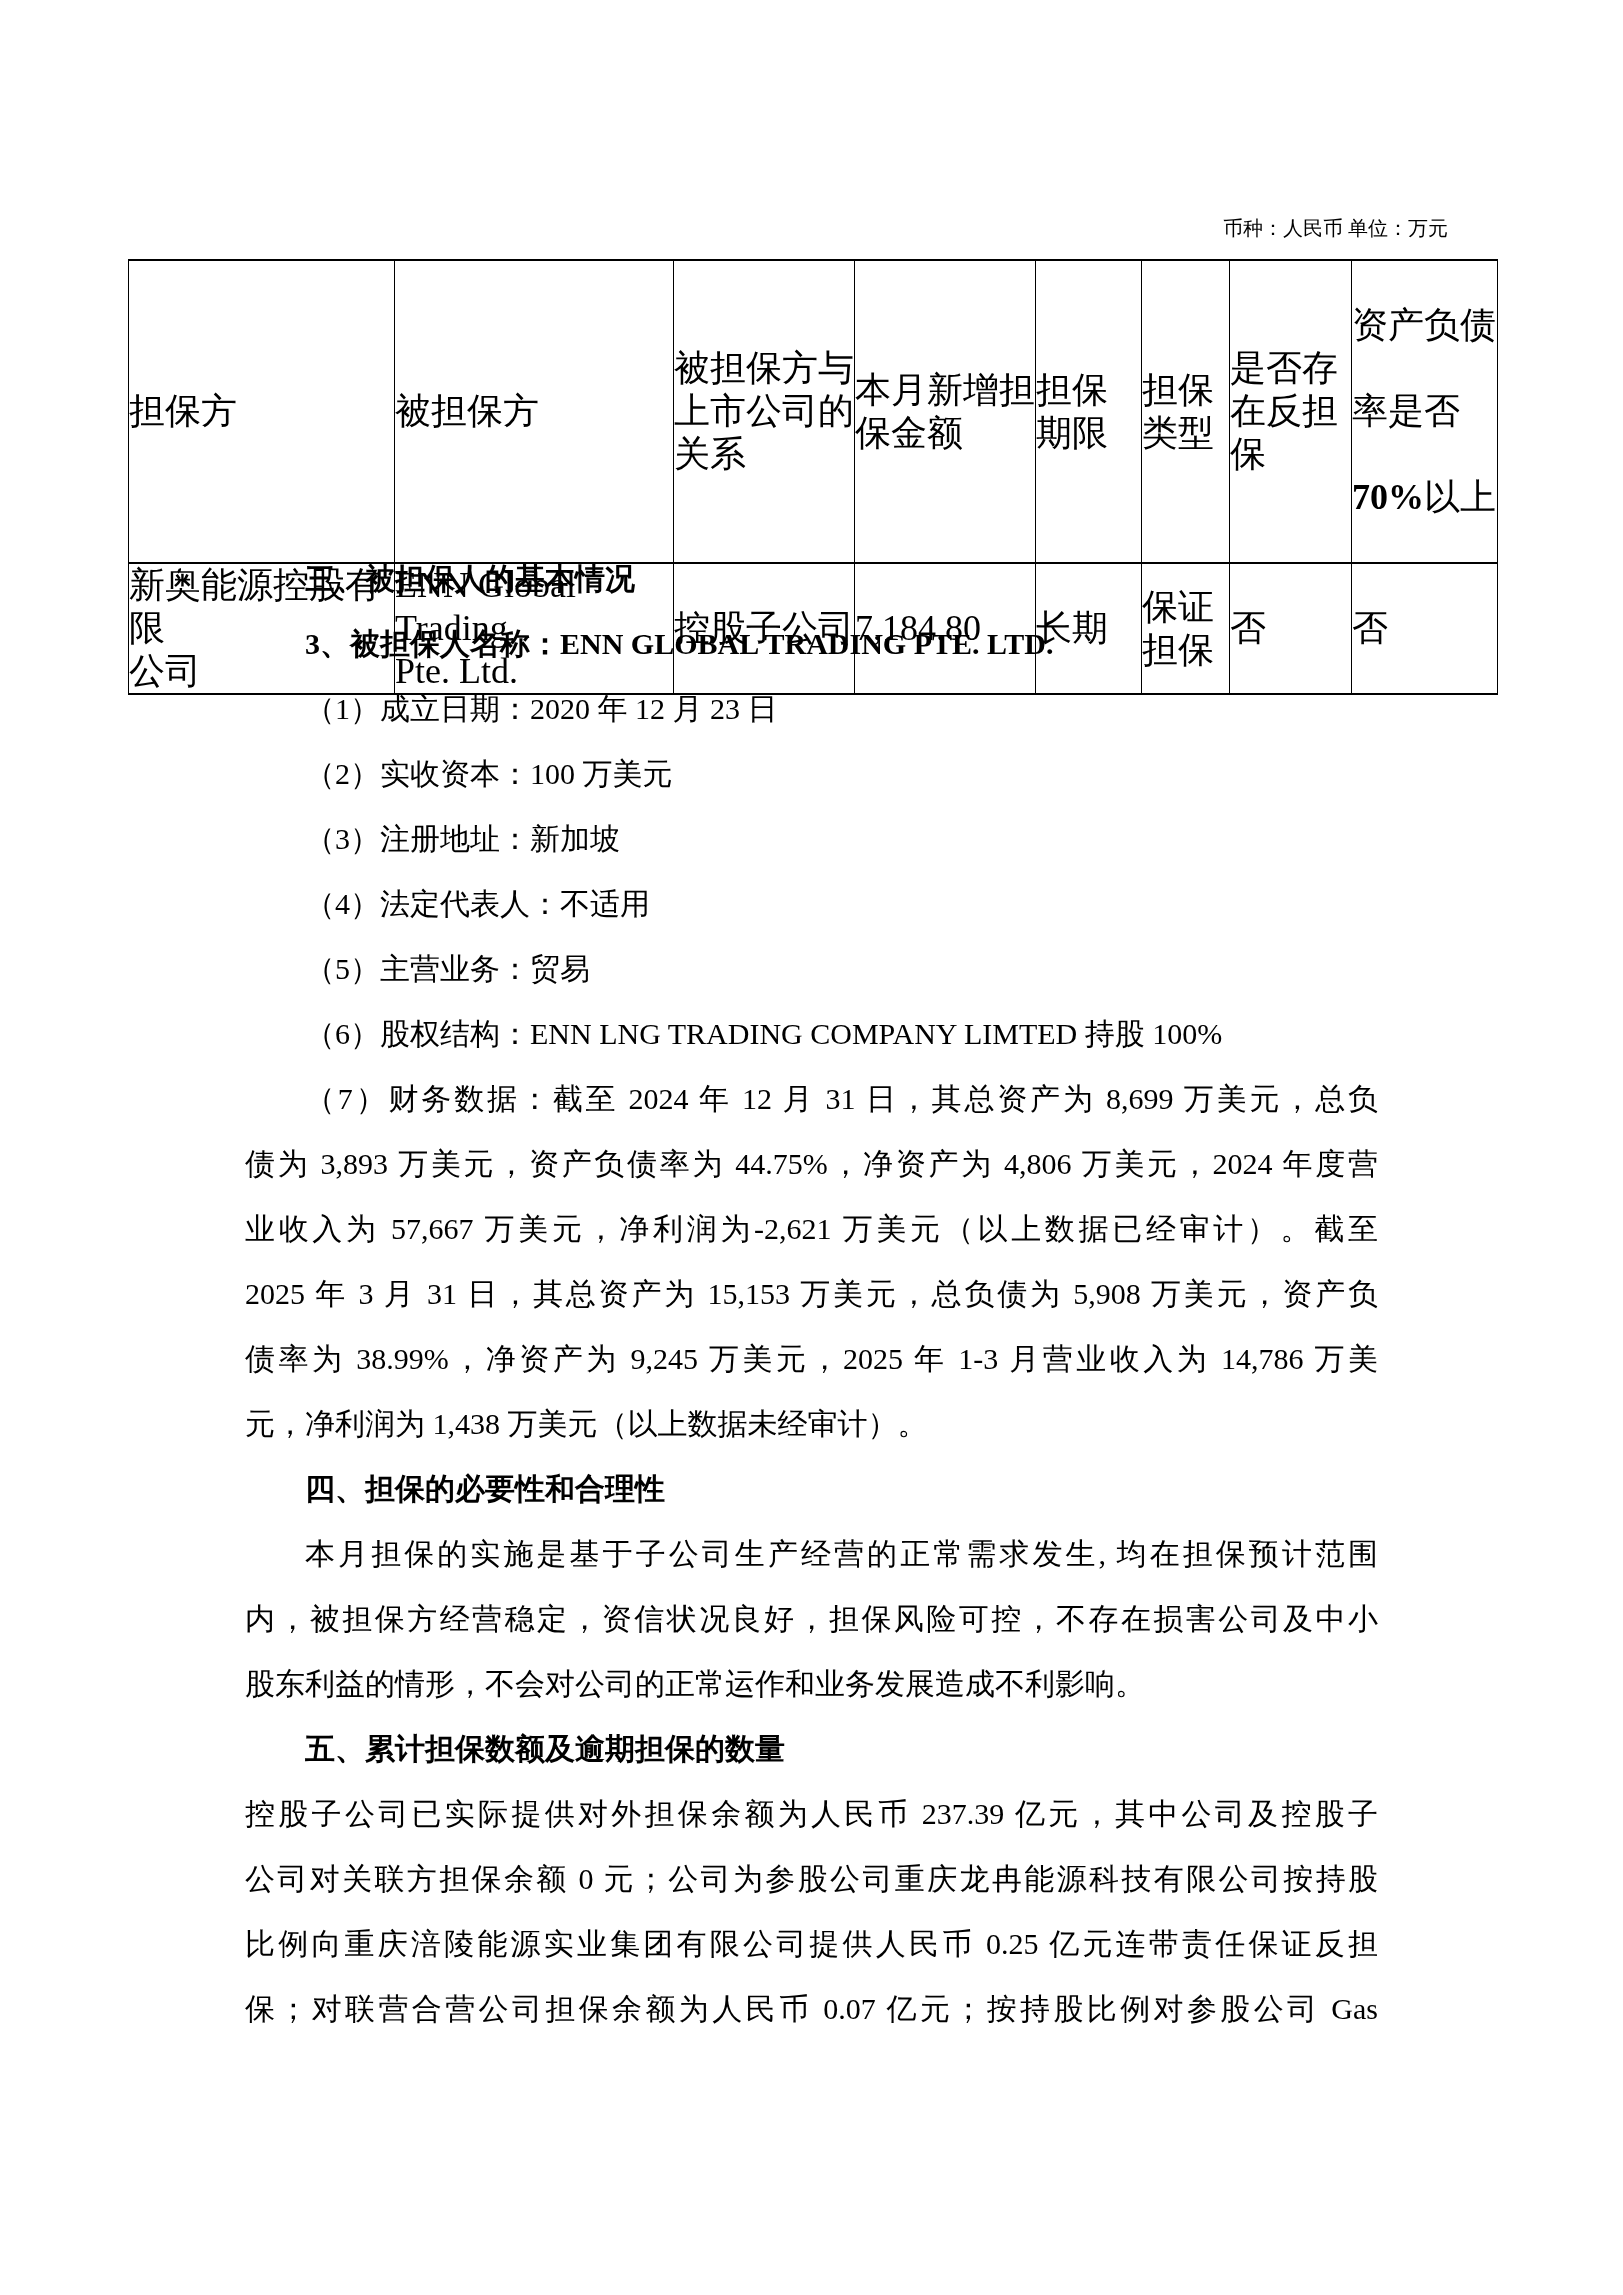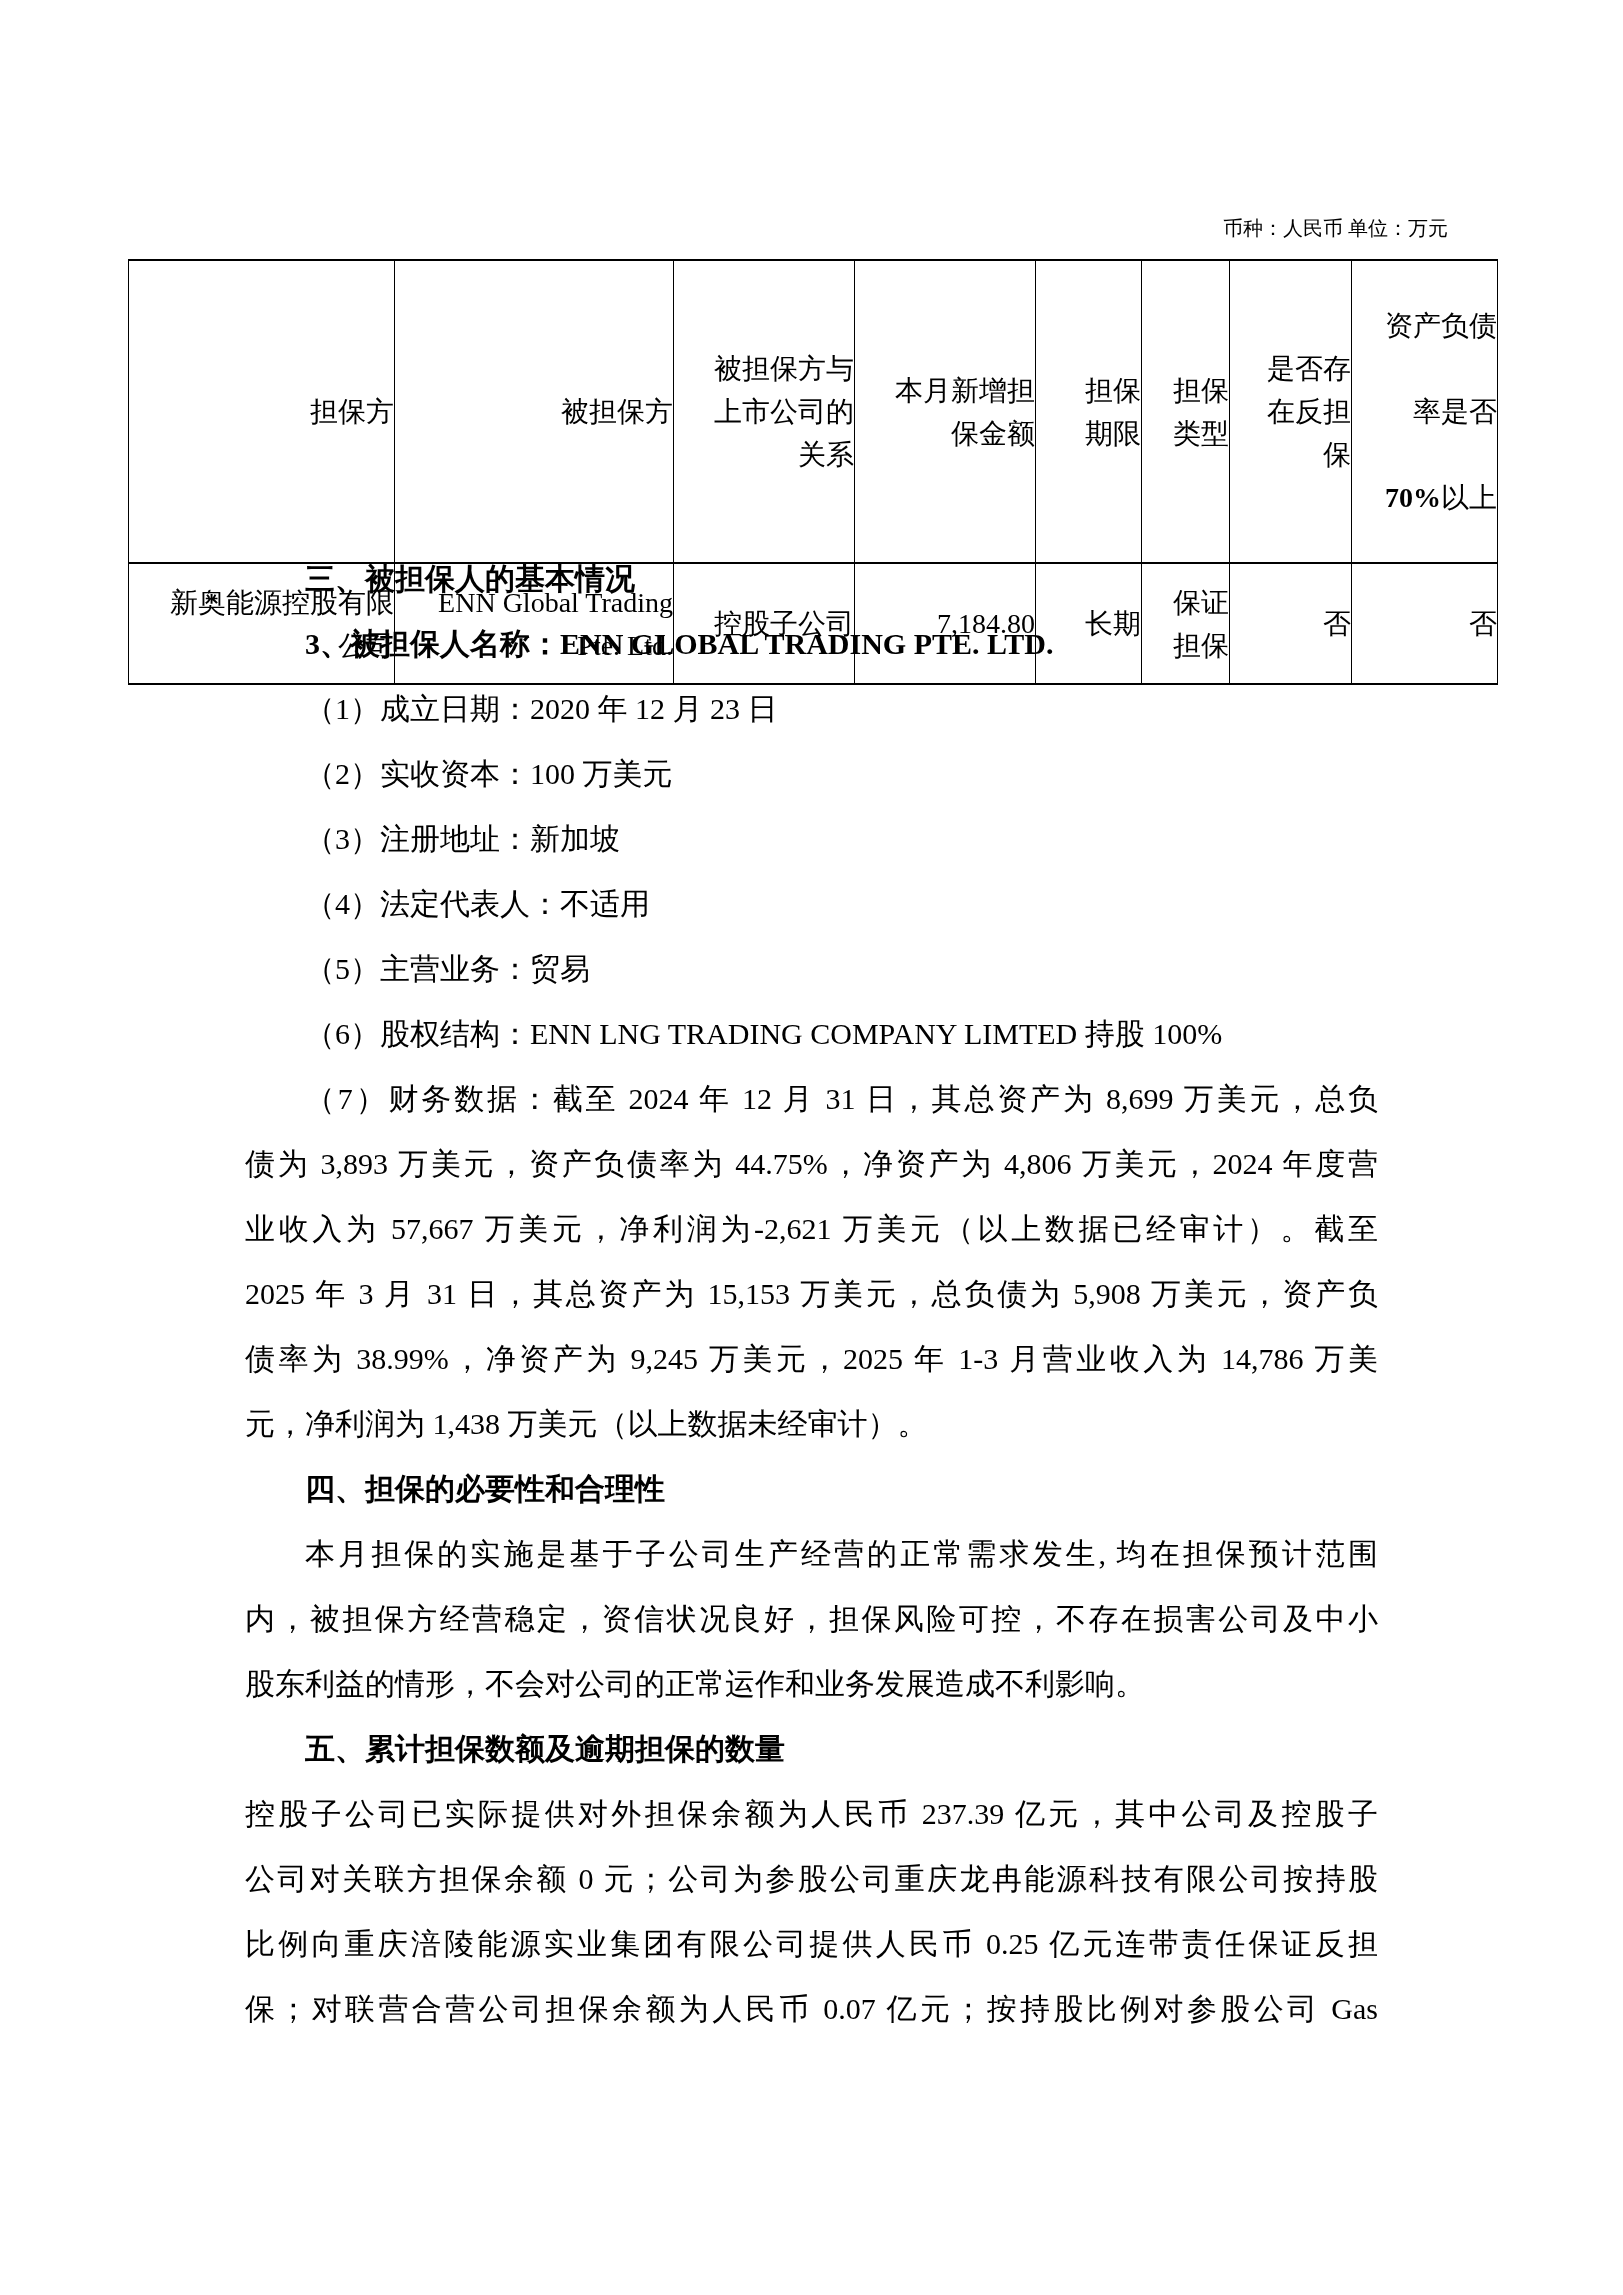--- a/index.html
+++ b/index.html
@@ -13,21 +13,21 @@
     position:absolute;top:196px;right:175px;height:65px;line-height:65px;
     font-size:20px;white-space:nowrap;
   }
   table.gtable{
     position:absolute;left:128px;top:259px;width:1369px;
     border-collapse:collapse;table-layout:fixed;
     border-top:2px solid #000;border-bottom:2.6px solid #000;
   }
   table.gtable td,table.gtable th{
     border-left:1.3px solid #000;border-right:1.3px solid #000;
-    font-size:28px;font-weight:normal;text-align:right;vertical-align:middle;
+    font-size:36px;font-weight:normal;text-align:left;vertical-align:middle;
     padding:0;line-height:43px;white-space:pre-line;
   }
   table.gtable thead tr{height:128px;}
   table.gtable thead th{border-bottom:2.6px solid #000;}
   table.gtable tbody tr{height:121px;}
   table.gtable tbody td{line-height:43px;}
   .body-text{
     position:absolute;left:245px;top:546px;width:1133px;
     font-size:30px;
   }

